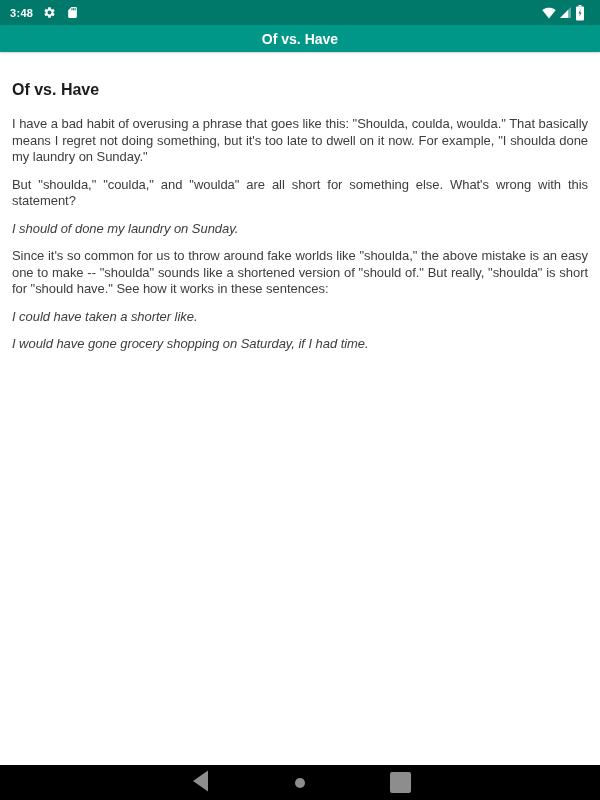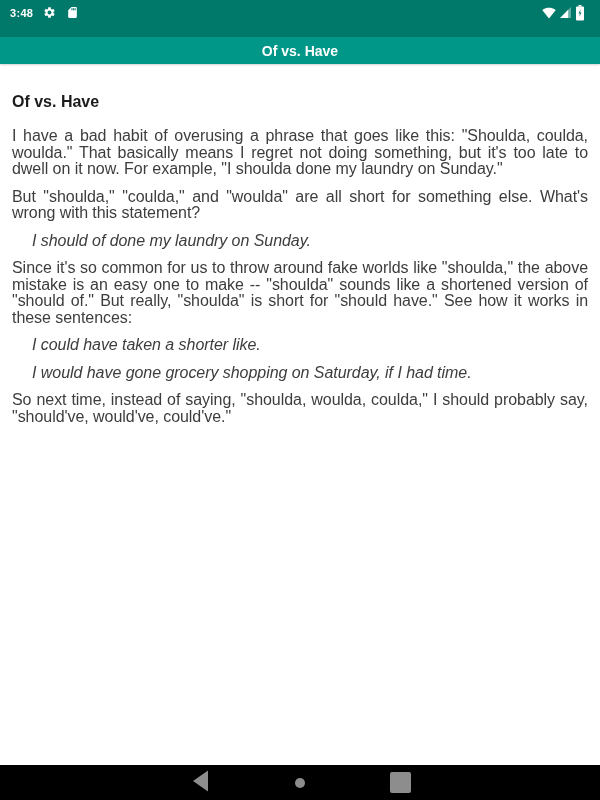--- a/index.html
+++ b/index.html
@@ -11,21 +11,21 @@
     font-family: "Liberation Sans", sans-serif;
     background: #fff;
     overflow: hidden;
   }
 
   
   .status-bar {
     height: 25px; flex: 0 0 25px;
     background: #00796B;
     display: flex; align-items: center;
-    padding: 0 15px 12px 10px;
+    padding: 0 15px 0 10px;
     color: #fff;
   }
   .status-left { display: flex; align-items: center; gap: 10px; }
   .status-right { margin-left: auto; display: flex; align-items: center; gap: 3px; }
   .status-time { font-size: 11px; font-weight: bold; letter-spacing: 0.3px; }
   .status-bar svg { display: block; }
 
   
   .app-bar {
     height: 27px; flex: 0 0 27px;
@@ -42,28 +42,28 @@
     background: #fff;
     padding: 0 12px;
     overflow: hidden;
   }
   .article-heading {
     font-size: 16px; font-weight: bold;
     color: #1c1c1c;
     margin: 29px 0 17px 0;
   }
   .para {
-    font-size: 16px;
+    font-size: 13px;
     line-height: 16.5px;
     color: #3d3d3d;
     text-align: justify;
     letter-spacing: -0.05px;
     margin: 11px 0;
   }
-  .para.italic { font-style: italic; margin-left: 20px; }
+  .para.italic { font-style: italic; }
 
   
   .nav-bar {
     height: 35px; flex: 0 0 35px;
     background: #000;
     display: flex; align-items: center; justify-content: center;
     gap: 76px;
   }
   .nav-btn {
     width: 24px; height: 30px;
@@ -120,21 +120,20 @@
 
   <div class="content">
     <h1 class="article-heading">Of vs. Have</h1>
     <div>
         <p class="para">I have a bad habit of overusing a phrase that goes like this: "Shoulda, coulda, woulda." That basically means I regret not doing something, but it's too late to dwell on it now. For example, "I shoulda done my laundry on Sunday."</p>
         <p class="para">But "shoulda," "coulda," and "woulda" are all short for something else. What's wrong with this statement?</p>
         <p class="para italic">I should of done my laundry on Sunday.</p>
         <p class="para">Since it's so common for us to throw around fake worlds like "shoulda," the above mistake is an easy one to make -- "shoulda" sounds like a shortened version of "should of." But really, "shoulda" is short for "should have." See how it works in these sentences:</p>
         <p class="para italic">I could have taken a shorter like.</p>
         <p class="para italic">I would have gone grocery shopping on Saturday, if I had time.</p>
-        <p class="para">So next time, instead of saying, "shoulda, woulda, coulda," I should probably say, "should've, would've, could've."</p>
       </div>
   </div>
 
   <div class="nav-bar">
     <div class="nav-btn">
       <span>
         <svg width="20" height="24" viewBox="0 0 20 24">
             <polygon points="18,1.5 3,12 18,22.5" fill="#8D8D8D"></polygon>
           </svg>
       </span>

